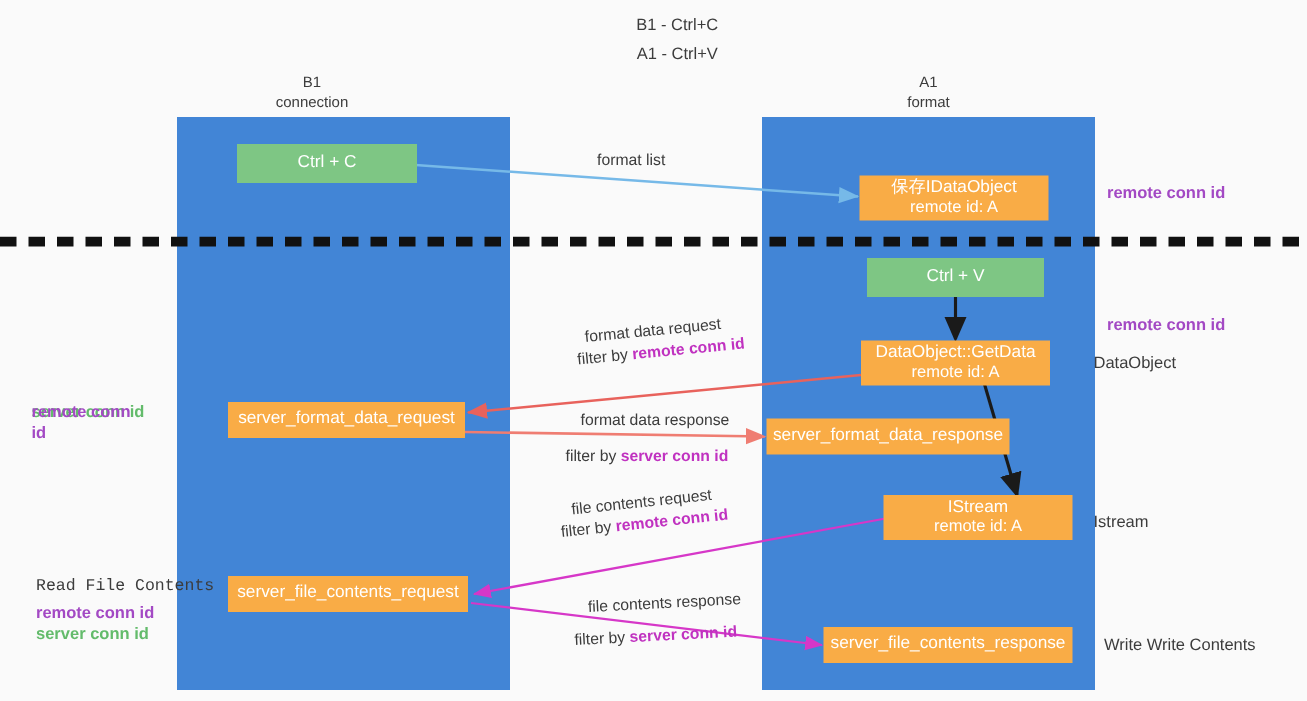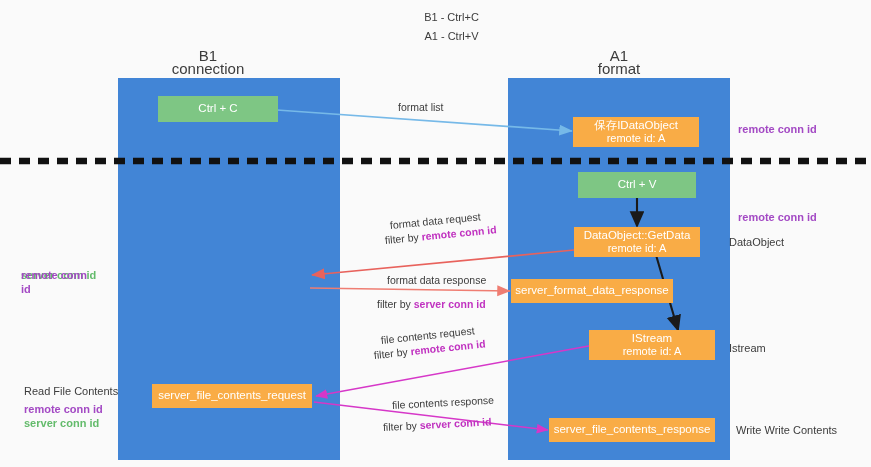--- a/index.html
+++ b/index.html
@@ -5,21 +5,21 @@
   html,body{margin:0;padding:0;}
   body{
     width:871px;height:467px;
     background:#fafafa;
     font-family:"Liberation Sans","DejaVu Sans",sans-serif;
     overflow:hidden;
     position:relative;
   }
   #stage{position:absolute;left:0;top:0;width:871px;height:467px;}
   .lane{position:absolute;background:#4285d6;}
-  .lane-title{position:absolute;text-align:center;color:#3c3c3c;font-size:15px;line-height:13px;white-space:pre-line;}
+  .lane-title{position:absolute;text-align:center;color:#3c3c3c;font-size:10px;line-height:13px;white-space:pre-line;}
   .title{position:absolute;text-align:center;color:#3c3c3c;font-size:11px;line-height:19px;white-space:pre-line;width:100%;left:16px;}
   .box{position:absolute;box-sizing:border-box;display:flex;flex-direction:column;align-items:center;justify-content:center;
        color:#ffffff;font-size:11.5px;line-height:13.5px;text-align:center;}
   .box.green{background:#7ec684;}
   .box.orange{background:#f9ac46;}
   .box .l2{font-size:11px;}
   .ann{position:absolute;font-size:11px;line-height:13.5px;white-space:pre-line;}
   .ann.purple{color:#a349c4;font-weight:bold;}
   .ann.green{color:#63bb6b;font-weight:bold;}
   .ann.dark{color:#3c3c3c;}
@@ -94,20 +94,23 @@
 
   <div class="box green" style="left:578px;top:172px;width:118px;height:26px;">
     <span>Ctrl + V</span>
   </div>
 
   <div class="box orange" style="left:574px;top:227px;width:126px;height:30px;">
     <span>DataObject::GetData</span>
     <span class="l2">remote id: A</span>
   </div>
 
+  <div class="box orange" style="left:152px;top:268px;width:158px;height:24px;">
+    <span>server_format_data_request</span>
+  </div>
 
   <div class="box orange" style="left:511px;top:279px;width:162px;height:24px;">
     <span>server_format_data_response</span>
   </div>
 
   <div class="box orange" style="left:589px;top:330px;width:126px;height:30px;">
     <span>IStream</span>
     <span class="l2">remote id: A</span>
   </div>
 
@@ -140,21 +143,21 @@
   <div class="lbl" style="left:383px;top:421px;transform:rotate(-3deg);transform-origin:left center;">
     <span>filter by </span><span class="hl-g">server conn id</span>
   </div>
 
   <div style="position:absolute;left:21px;top:269px;">
     <div class="ann purple">remote conn id</div>
     <div class="ann green" style="position:static;">server conn id</div>
   </div>
 
   <div style="position:absolute;left:24px;top:385px;">
-    <div class="ann dark" style="position: static; white-space: nowrap;">Read File Contents</div>
+    <div class="ann dark" style="position: static; white-space: nowrap; font-family: Liberation Mono, monospace;">Read File Contents</div>
   </div>
   <div style="position:absolute;left:24px;top:403px;">
     <div class="ann purple" style="position:static;">remote conn id</div>
     <div class="ann green" style="position:static;">server conn id</div>
   </div>
 
   <div class="ann purple" style="left:738px;top:123px;">remote conn id</div>
   <div class="ann purple" style="left:738px;top:211px;">remote conn id</div>
   <div class="ann dark" style="left:729px;top:236px;">DataObject</div>
   <div class="ann dark" style="left:729px;top:342px;">Istream</div>

